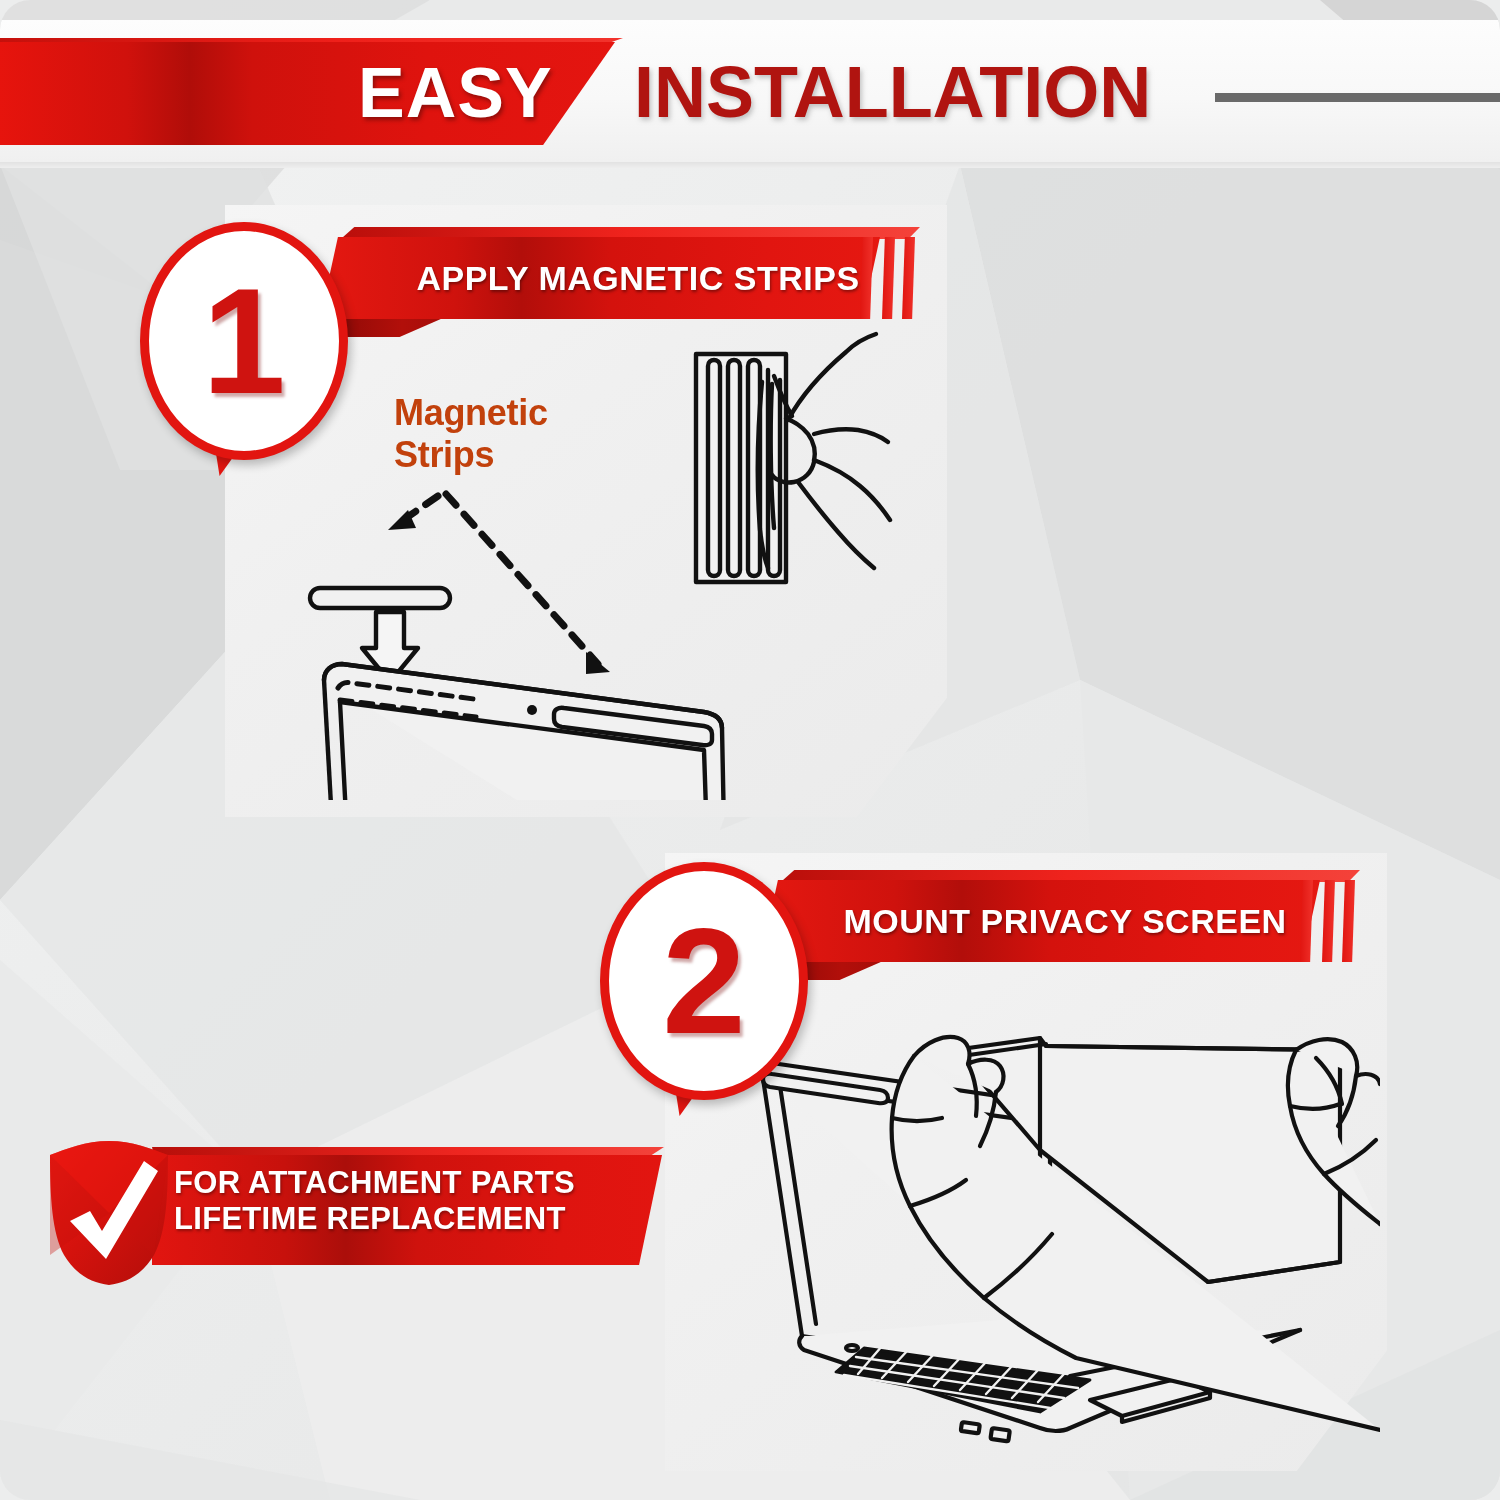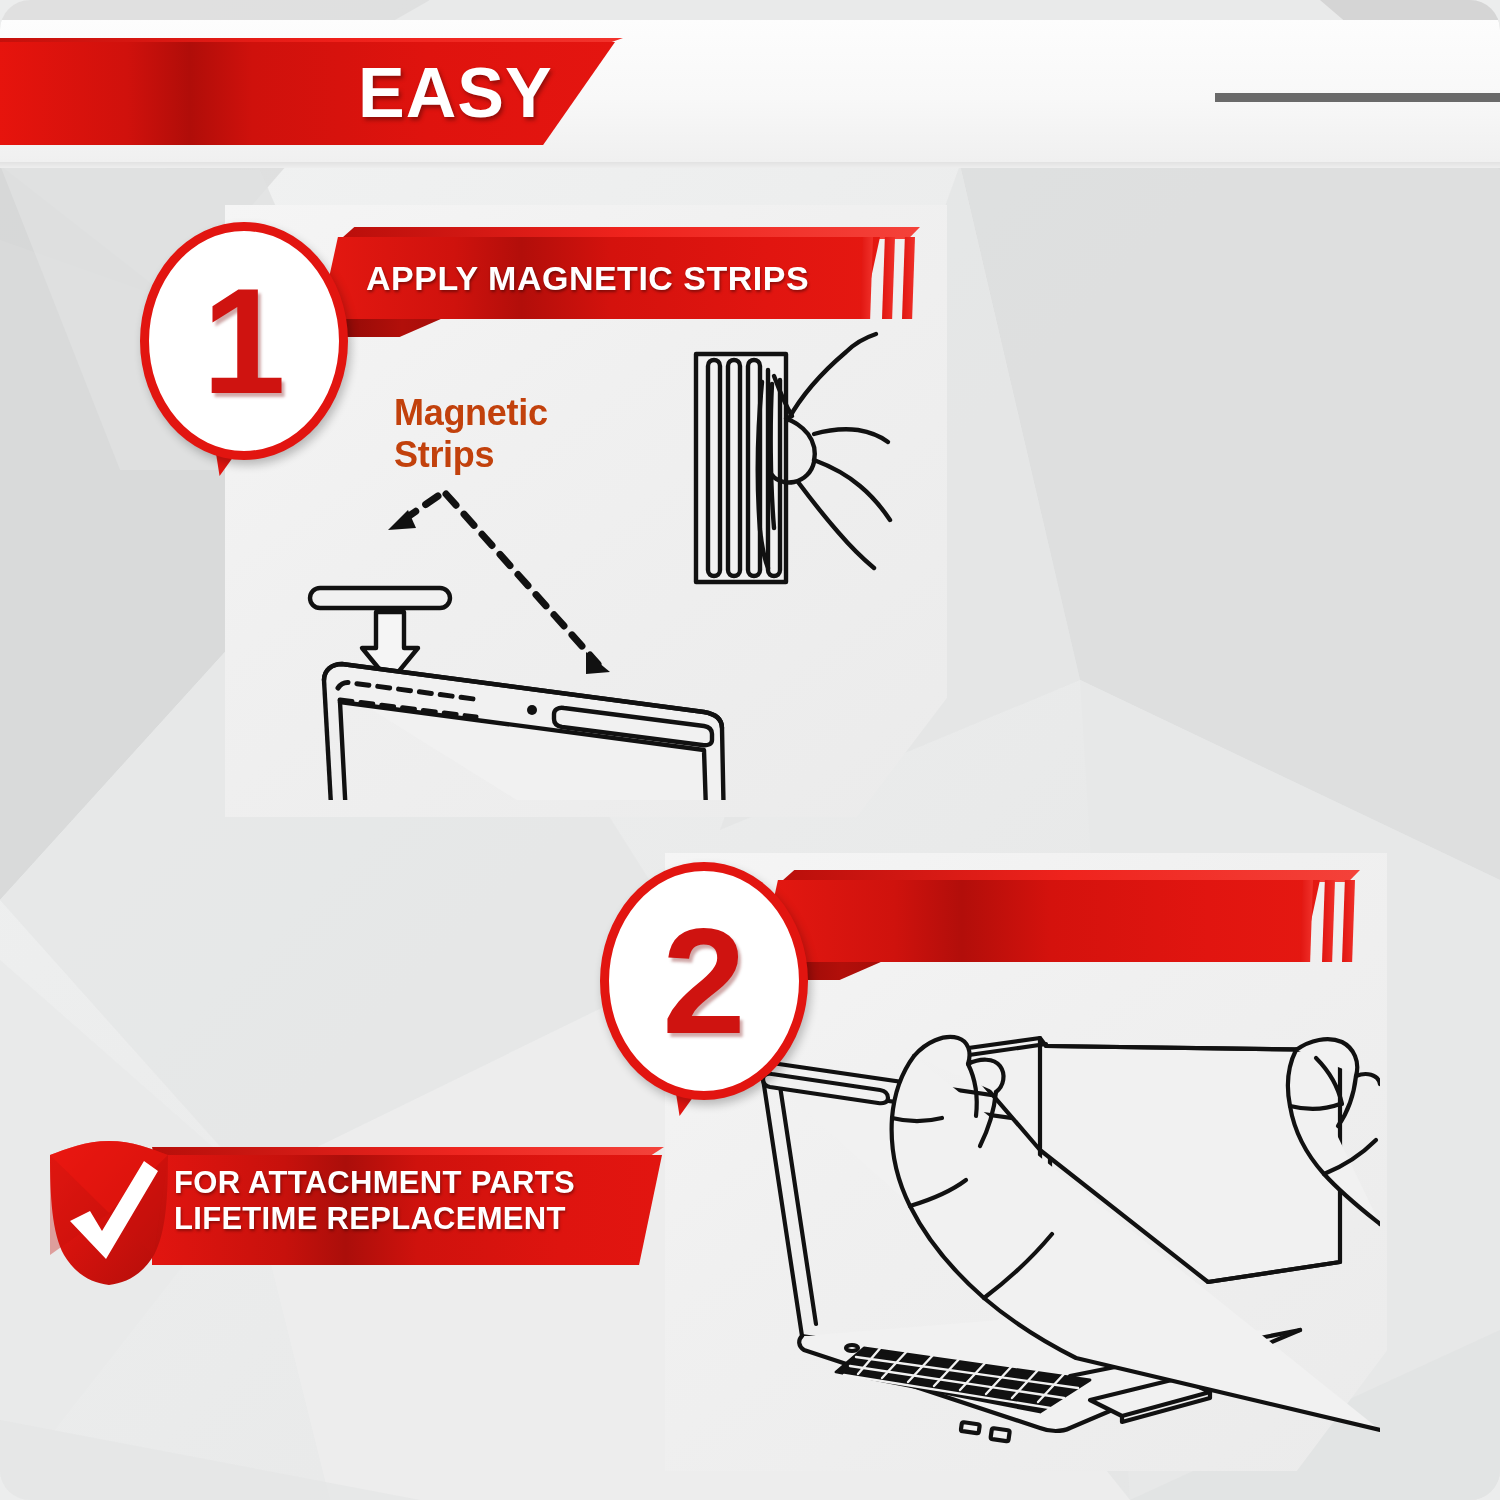--- a/index.html
+++ b/index.html
@@ -179,20 +179,21 @@
     <polygon points="960,165 1080,680 720,830" fill="#e3e4e4" opacity=".7"></polygon>
     <polygon points="1080,680 1500,880 1500,1500 1130,1500" fill="#e7e8e8"></polygon>
     <polygon points="1130,1500 1500,1500 1500,1330" fill="#e0e1e1" opacity=".6"></polygon>
     <polygon points="0,1420 420,1500 0,1500" fill="#e4e5e5" opacity=".7"></polygon>
   </svg>
 
   <div class="header-band"></div>
   <div class="header-red-top"></div>
   <div class="header-red"></div>
   <div class="header-easy">EASY</div>
+  <div class="header-install">INSTALLATION</div>
   <div class="header-rule"></div>
 
   <div class="card" id="card1"></div>
 
   <svg class="illus" style="left:280px;top:330px;width:660px;height:470px" viewBox="0 0 660 470">
     <g fill="none" stroke="#111" stroke-width="4.4" stroke-linecap="round" stroke-linejoin="round">
 
       <path d="M158 166 L126 188" stroke-dasharray="15 12" stroke-width="7"></path>
       <polygon points="128,180 108,200 136,198" fill="#111" stroke="none"></polygon>
       <path d="M166 164 L318 334" stroke-dasharray="15 12" stroke-width="7"></path>
@@ -235,21 +236,21 @@
 
   <div class="lbl-magnetic">
     <div>Magnetic</div>
     <div>Strips</div>
   </div>
 
   <div class="ribbon-wrap" style="left:320px;top:237px;width:625px;height:94px">
     <div class="ribbon-under" style="left:10px;top:78px;width:120px;"></div>
     <div class="ribbon-hl" style="left:12px;width:588px;"></div>
     <div class="ribbon" style="left:0;width:560px;"></div>
-    <div class="ribbon-label" style="left:46px;width:500px;">APPLY MAGNETIC STRIPS</div>
+    <div class="ribbon-label" style="left:68px;width:500px;text-align:center">APPLY MAGNETIC STRIPS</div>
     <div class="ribbon-slash" style="left:540px;"></div>
     <div class="ribbon-slash" style="left:562px;"></div>
     <div class="ribbon-slash" style="left:582px;"></div>
   </div>
 
   <div class="badge" style="left:140px;top:222px">
     <div class="badge-tail"></div>
     <div class="badge-ring"></div>
     <div class="badge-num">1</div>
   </div>
@@ -316,20 +317,21 @@
       <path d="M550 76 C566 80 584 80 600 74"></path>
       <path d="M584 144 C604 136 622 124 636 110"></path>
       <path d="M576 28 C588 40 598 56 602 74"></path>
     </g>
   </svg>
 
   <div class="ribbon-wrap" style="left:760px;top:880px;width:625px;height:94px">
     <div class="ribbon-under" style="left:10px;top:78px;width:120px;"></div>
     <div class="ribbon-hl" style="left:12px;width:588px;"></div>
     <div class="ribbon" style="left:0;width:560px;"></div>
+    <div class="ribbon-label" style="left:50px;width:510px;text-align:center">MOUNT PRIVACY SCREEN</div>
     <div class="ribbon-slash" style="left:540px;"></div>
     <div class="ribbon-slash" style="left:562px;"></div>
     <div class="ribbon-slash" style="left:582px;"></div>
   </div>
 
   <div class="badge" style="left:600px;top:862px">
     <div class="badge-tail"></div>
     <div class="badge-ring"></div>
     <div class="badge-num">2</div>
   </div>

